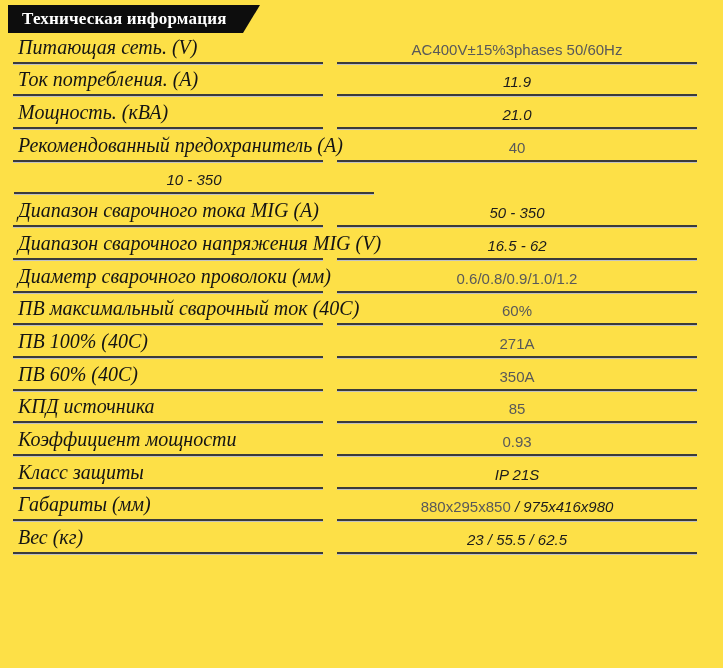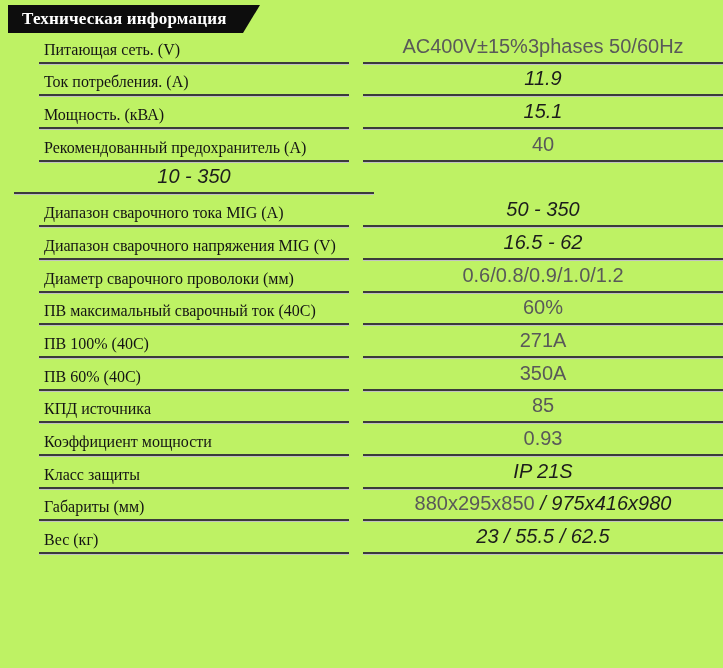--- a/index.html
+++ b/index.html
@@ -7,21 +7,21 @@
     padding: 0;
     background: #ffffff;
     width: 723px;
     height: 668px;
     overflow: hidden;
   }
   .page {
     position: relative;
     width: 723px;
     height: 668px;
-    background: #bef264;
+    background: #fde047;
   }
   .banner {
     position: absolute;
     left: 8px;
     top: 5px;
     width: 252px;
     height: 28px;
     background: #0d0d0d;
     clip-path: polygon(0 0, 100% 0, calc(100% - 17px) 100%, 0 100%);
     display: flex;
@@ -49,35 +49,36 @@
     box-sizing: border-box;
   }
   .cell {
     box-sizing: border-box;
     display: flex;
     align-items: flex-end;
     border-bottom: 2px solid #3b3b3b;
     box-shadow: 0 1px 0 #c2c2c2;
   }
   .label-cell {
-    margin-left: 39px;
+    margin-left: 13px;
     width: 310px;
     padding: 0 0 3px 5px;
     font-family: "Liberation Serif", "DejaVu Serif", serif;
-    font-size: 16px;
+    font-size: 20px;
     color: #141414;
     white-space: nowrap;
+    font-style: italic;
   }
   .value-cell {
     margin-left: 14px;
     width: 360px;
     justify-content: center;
     padding-bottom: 4px;
     font-family: "Liberation Sans", "DejaVu Sans", sans-serif;
-    font-size: 20px;
+    font-size: 15px;
   }
   .value-cell span { white-space: pre; }
   .tone-dark { color: #1c1c1c; font-style: italic; }
   .tone-gray { color: #595959; }
 </style>
 </head>
 <body>
 
 <div class="page">
   <div class="banner">
@@ -100,21 +101,21 @@
     <div class="cell value-cell">
           <span class="tone-dark">11.9</span>
         </div>
   </div>
 
   <div class="row">
     <div class="cell label-cell">
           <span>Мощность. (кВА)</span>
         </div>
     <div class="cell value-cell">
-          <span class="tone-dark">15.1</span>
+          <span class="tone-dark">21.0</span>
         </div>
   </div>
 
   <div class="row">
     <div class="cell label-cell">
           <span>Рекомендованный предохранитель (А)</span>
         </div>
     <div class="cell value-cell">
           <span class="tone-gray">40</span>
         </div>

